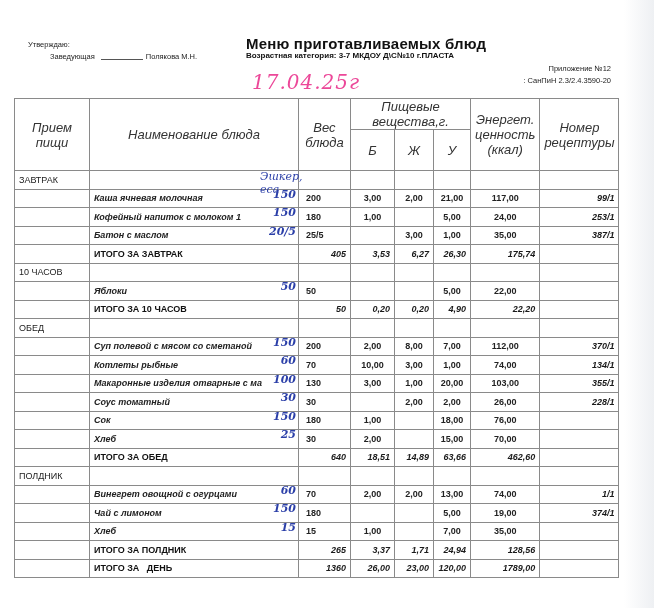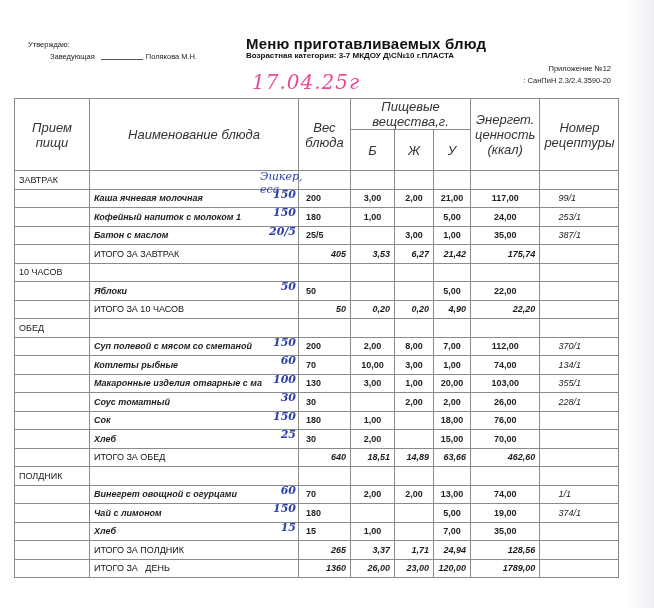--- a/index.html
+++ b/index.html
@@ -23,24 +23,24 @@
   .c-w { width:43px; }
   .c-b { width:35px; }
   .c-zh { width:30px; }
   .c-u { width:28px; }
   .c-e { width:53px; }
   .c-r { width:70px; }
   .meal-label { font-size:9px; color:#222; }
   .dish { font-style:italic; font-weight:bold; color:#222; white-space:nowrap; overflow:hidden; max-width:200px; }
   .num { font-weight:bold; text-align:center; color:#222; }
   .numw { font-weight:bold; text-align:left; color:#222; padding-left:7px !important; }
-  .total-label { font-weight:normal; color:#111;margin-left:28px; }
+  .total-label { font-weight:bold; color:#111;margin-left:28px; }
   .total-num { font-weight:bold; font-style:italic; text-align:right; }
   .total-w { text-align:right !important; }
-  .recipe { font-style:italic; font-weight:normal; text-align:left; padding-left:18px !important; }
+  .recipe { font-style:italic; font-weight:bold; text-align:right; padding-left:18px !important; }
   .cell-rel { position:relative; }
   .hw-amt { position:absolute; right:2px; top:-2px; font-size:11px; font-family:"DejaVu Serif", serif; font-style:italic; color:#2b3fa8; }
   .hw-note { position:absolute; left:170px; top:-1px; font-size:11px; font-family:"DejaVu Serif", serif; font-style:italic; color:#2b3fa8; }
 </style>
 </head>
 <body>
 
 <div class="page-shadow"></div>
 
 <div class="approve" style="top:40px;">Утверждаю:</div>
@@ -113,21 +113,21 @@
       <td class="num">1,00</td>
       <td class="num">35,00</td>
       <td class="recipe">387/1</td>
     </tr>
     <tr>
       <td></td>
       <td class="total-label">ИТОГО ЗА ЗАВТРАК</td>
       <td class="total-num total-w">405</td>
       <td class="total-num">3,53</td>
       <td class="total-num">6,27</td>
-      <td class="total-num">21,42</td>
+      <td class="total-num">26,30</td>
       <td class="total-num">175,74</td>
       <td></td>
     </tr>
 
     <tr>
       <td class="meal-label">10 ЧАСОВ</td>
       <td></td>
         <td></td>
         <td></td>
         <td></td>

